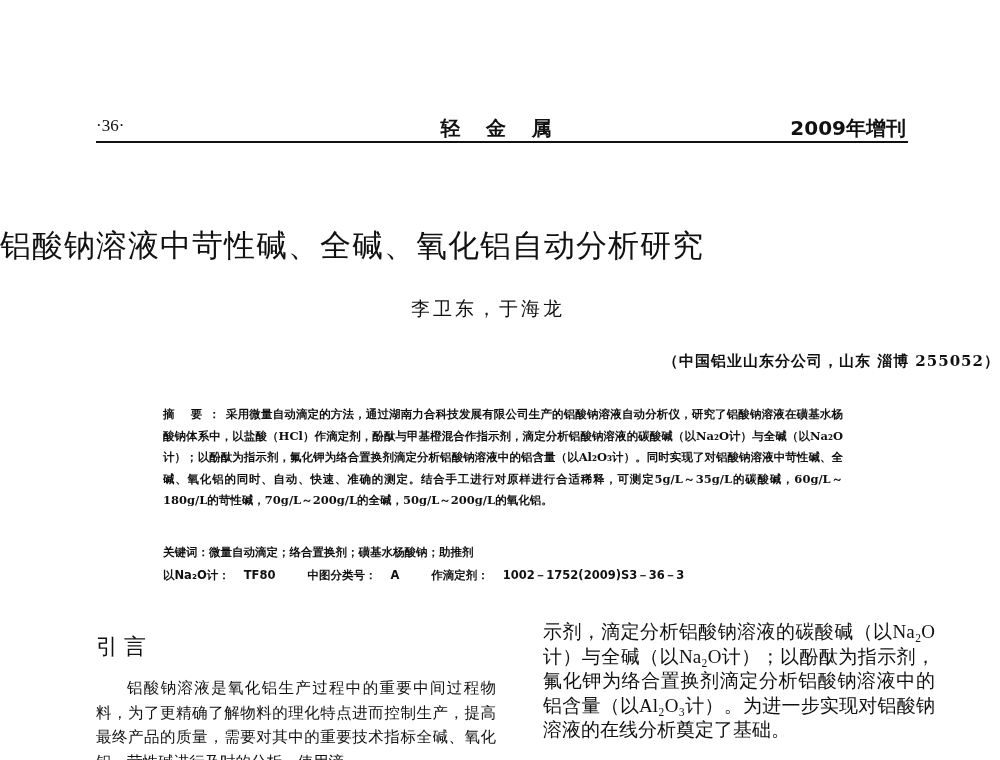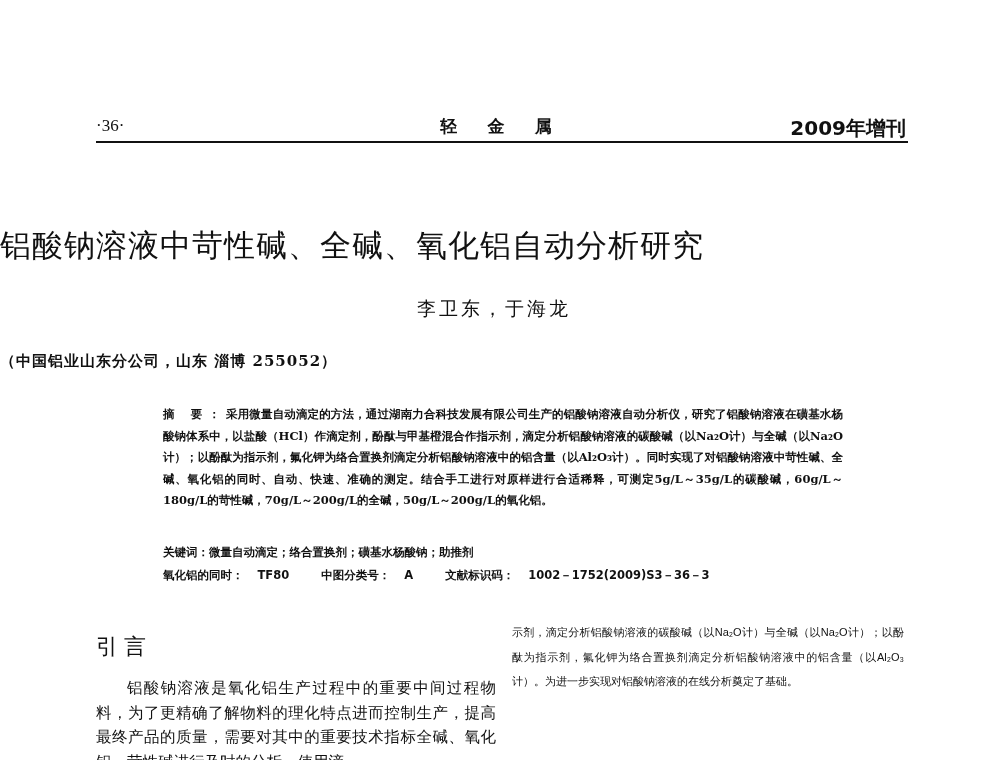--- a/index.html
+++ b/index.html
@@ -2,38 +2,38 @@
 <html><head>
   <meta charset="utf-8">
   <style>
     html, body { margin: 0; padding: 0; background: #ffffff; }
     body {
       width: 1000px; height: 760px; position: relative; overflow: hidden;
       color: #111; font-family: "DejaVu Serif", "Liberation Serif", serif;
     }
     .header { position: absolute; left: 96px; top: 112px; width: 810px; height: 28px; }
     .header .page-no { position: absolute; left: 0; top: 4px; font-size: 17px; font-family: "Liberation Serif", serif; }
-    .header .journal { position: absolute; left: 0; width: 100%; top: 3px; text-align: center; font-size: 17px; font-weight: bold; letter-spacing: 10px; font-family: Liberation Mono, monospace; }
+    .header .journal { position: absolute; left: 0; width: 100%; top: 3px; text-align: center; font-size: 20px; font-weight: bold; letter-spacing: 10px; font-family: Liberation Sans, sans-serif; }
     .header .issue { position: absolute; right: 0; top: 3px; font-size: 20px; font-weight: bold; font-family: "DejaVu Sans", sans-serif; }
     .header-rule { position: absolute; left: 96px; top: 141px; width: 812px; height: 0; border-top: 2px solid #111; }
 
     .title { position: absolute; left: 0; width: 1000px; top: 225px; font-size: 31px; font-family: "DejaVu Sans", sans-serif; letter-spacing: 1px; }
-    .authors { position: absolute; left: 6px; width: 976px; top: 296px; text-align: center; font-size: 19px; letter-spacing: 3px; }
-    .affil { position: absolute; left: 0; width: 1000px; top: 352px; text-align: left; font-size: 15px; font-weight: bold; letter-spacing: 1px; }
+    .authors { position: absolute; left: 0; width: 976px; top: 296px; text-align: center; font-size: 19px; letter-spacing: 3px; }
+    .affil { position: absolute; left: 0; width: 1000px; top: 352px; text-align: right; font-size: 15px; font-weight: bold; letter-spacing: 1px; }
 
     .abstract { position: absolute; left: 163px; top: 404px; width: 680px; font-size: 11.5px; line-height: 21.5px; font-weight: bold; text-align: justify; }
     .abstract .label { letter-spacing: 6px; margin-top: 16px; }
     .keywords { position: absolute; left: 163px; top: 545px; width: 680px; font-size: 11.5px; font-weight: bold; font-family: Liberation Mono, monospace; }
     .classline { position: absolute; left: 163px; top: 568px; width: 700px; font-size: 11.5px; font-weight: bold; font-family: "DejaVu Sans", sans-serif; }
     .classline span { margin-right: 14px; }
 
     .section-heading { position: absolute; left: 96px; top: 632px; font-size: 22px; letter-spacing: 6px; font-family: Liberation Mono, monospace; }
     .col-left { position: absolute; left: 96px; top: 676px; width: 400px; font-size: 15.5px; line-height: 24.5px; font-family: "DejaVu Sans", sans-serif; text-align: justify; }
     .col-left p { margin: 0; text-indent: 2em; }
-    .col-right { position: absolute; left: 512px; top: 620px; width: 392px; font-size: 11px; line-height: 24.5px; font-family: Liberation Sans, sans-serif; text-align: justify; }
+    .col-right { position: absolute; left: 543px; top: 620px; width: 392px; font-size: 19px; line-height: 24.5px; font-family: Liberation Serif, serif; text-align: justify; }
     .col-right p { margin: 0; }
   </style>
 </head>
 <body>
 
 <div class="header">
   <span class="page-no">·36·</span>
   <span class="journal">轻 金 属</span>
   <span class="issue">2009年增刊</span>
 </div>
@@ -45,23 +45,23 @@
 
 <div class="abstract">
   <span class="label">摘 要：</span><span>采用微量自动滴定的方法，通过湖南力合科技发展有限公司生产的铝酸钠溶液自动分析仪，研究了铝酸钠溶液在磺基水杨酸钠体系中，以盐酸（HCl）作滴定剂，酚酞与甲基橙混合作指示剂，滴定分析铝酸钠溶液的碳酸碱（以Na₂O计）与全碱（以Na₂O计）；以酚酞为指示剂，氟化钾为络合置换剂滴定分析铝酸钠溶液中的铝含量（以Al₂O₃计）。同时实现了对铝酸钠溶液中苛性碱、全碱、氧化铝的同时、自动、快速、准确的测定。结合手工进行对原样进行合适稀释，可测定5g/L～35g/L的碳酸碱，60g/L～180g/L的苛性碱，70g/L～200g/L的全碱，50g/L～200g/L的氧化铝。</span>
 </div>
 
 <div class="keywords">
   <span>关键词：</span><span>微量自动滴定；络合置换剂；磺基水杨酸钠；助推剂</span>
 </div>
 
 <div class="classline">
-  <span><span>氧化铝的同时：</span><span>TF80</span></span>
+  <span><span>以Na₂O计：</span><span>TF80</span></span>
   <span><span>中图分类号：</span><span>A</span></span>
-  <span><span>文献标识码：</span><span>1002－1752(2009)S3－36－3</span></span>
+  <span><span>作滴定剂：</span><span>1002－1752(2009)S3－36－3</span></span>
 </div>
 
 <div class="section-heading">引言</div>
 
 <div class="col-left">
   <p>铝酸钠溶液是氧化铝生产过程中的重要中间过程物料，为了更精确了解物料的理化特点进而控制生产，提高最终产品的质量，需要对其中的重要技术指标全碱、氧化铝、苛性碱进行及时的分析。使用滴</p>
 </div>
 
 <div class="col-right">
   <p>示剂，滴定分析铝酸钠溶液的碳酸碱（以Na₂O计）与全碱（以Na₂O计）；以酚酞为指示剂，氟化钾为络合置换剂滴定分析铝酸钠溶液中的铝含量（以Al₂O₃计）。为进一步实现对铝酸钠溶液的在线分析奠定了基础。</p>

